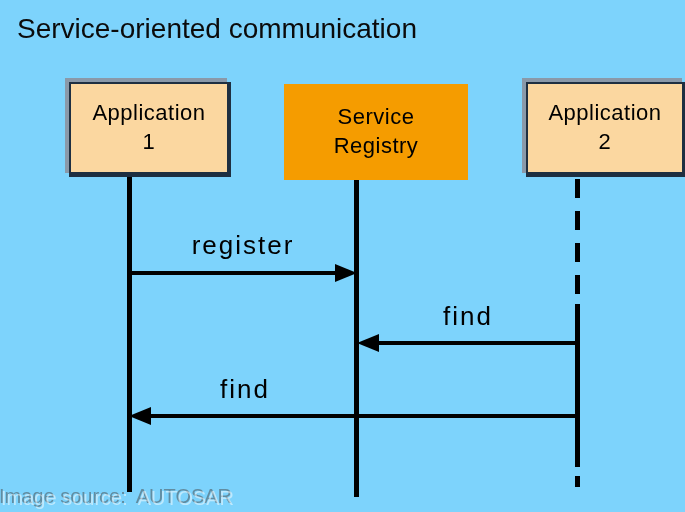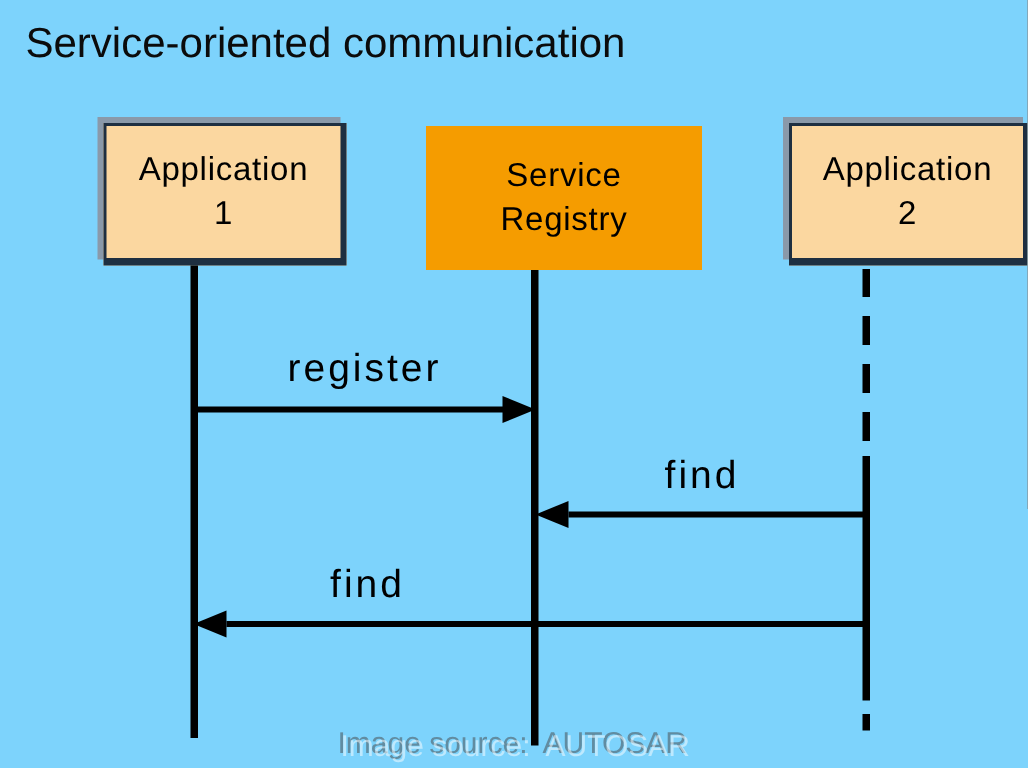--- a/index.html
+++ b/index.html
@@ -37,21 +37,21 @@
     border-top: 9px solid transparent; border-bottom: 9px solid transparent;
   }
   .arrowhead.right { border-left: 22px solid #000; }
   .arrowhead.left  { border-right: 22px solid #000; }
   .msg-label {
     position: absolute; font-size: 26px; letter-spacing: 2px;
     color: #000; text-align: center;
   }
   .watermark {
     position: absolute; left: 0; top: 486px; width: 685px;
-    text-align: center; font-size: 20px; white-space: pre;
+    font-size: 20px; white-space: pre;
     color: rgba(0,0,0,0);
     text-shadow: 1px 1px 0 rgba(255,255,255,0.5), -1px -1px 0 rgba(70,70,70,0.5);
   }
 </style>
 </head>
 <body>
 
 <div class="stage">
 
   <div class="slide-title">Service-oriented communication</div>

